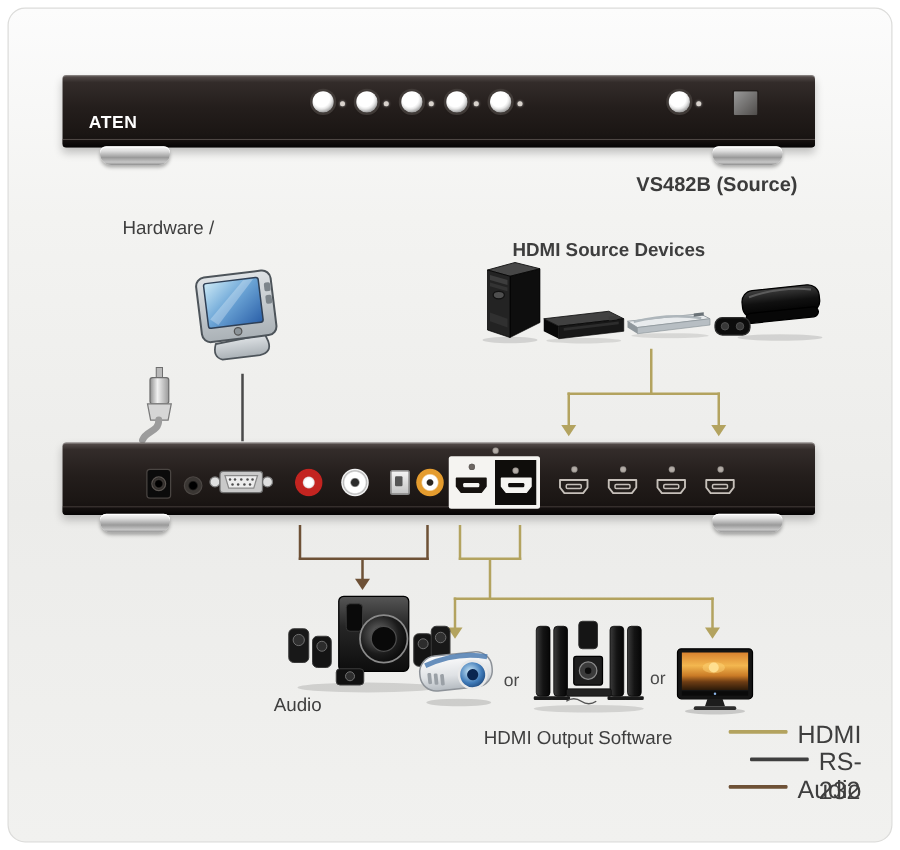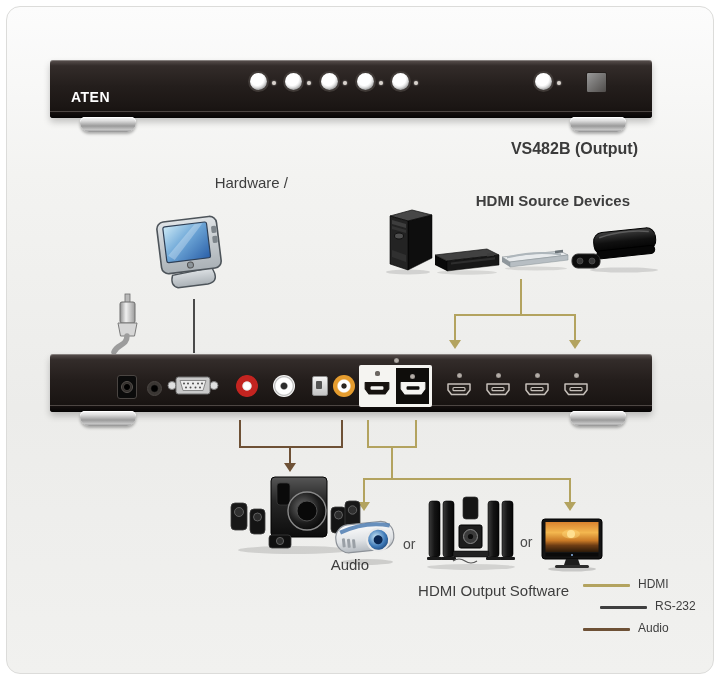--- a/index.html
+++ b/index.html
@@ -48,25 +48,25 @@
         box-shadow:inset 0 0 1px #3a3a3a;}
   .screw.dk{background:#6e6863;}
   
   .line{position:absolute;background:#b3a35f;}
   .line.audio{background:#6e5136;}
   .line.rs232{background:#4a4a4a;}
   .arr{position:absolute;width:0;height:0;border-left:6px solid transparent;border-right:6px solid transparent;
        border-top:9px solid #b3a35f;}
   .arr.audio{border-top-color:#6e5136;}
   
-  .lbl{position:absolute;font-size:15px;color:#3e3e3e;text-align:right;line-height:19px;}
+  .lbl{position:absolute;font-size:15px;color:#3e3e3e;text-align:left;line-height:19px;}
   .or{position:absolute;font-size:14px;color:#4a4a4a;}
   .legend-row{position:absolute;height:16px;}
   .legend-swatch{position:absolute;left:0;top:7px;width:47px;height:3px;border-radius:1px;}
-  .legend-text{position:absolute;left:55px;top:0;font-size:12px;color:#3e3e3e;}
+  .legend-text{position:absolute;left:55px;top:0;font-size:20px;color:#3e3e3e;}
 </style>
 </head>
 <body>
 
 <div class="card">
 
   <div class="panel" style="top:53px;">
     <div class="brand" style="left:21px;top:5px;margin-top:24px;">ATEN</div>
 
     <div class="pushbtn" style="left:200px;top:13px;"></div>
@@ -79,21 +79,21 @@
     <div class="led" style="left:329px;top:21px;"></div>
     <div class="pushbtn" style="left:342px;top:13px;"></div>
     <div class="led" style="left:364px;top:21px;"></div>
 
     <div class="pushbtn" style="left:485px;top:13px;"></div>
     <div class="led" style="left:507px;top:21px;"></div>
     <div class="sqbtn" style="left:536px;top:12px;"></div>
   </div>
   <div class="foot" style="left:73px;top:110px;"></div>
   <div class="foot" style="left:563px;top:110px;"></div>
-  <div class="unit-label" style="right:75px;top:133px;">VS482B (Output)</div>
+  <div class="unit-label" style="right:75px;top:133px;">VS482B (Source)</div>
 
   <div class="lbl" style="left:91px;top:166px;width:190px;">
     <div>Hardware /</div>
   </div>
 
   <svg class="abs" style="left:141px;top:204px;" width="84" height="86" viewBox="0 0 84 86">
     <defs>
       <linearGradient id="g-scr" x1="0" y1="0" x2="1" y2="1">
         <stop offset="0" stop-color="#cdeaf6"></stop>
           <stop offset=".45" stop-color="#6fa8d8"></stop>

